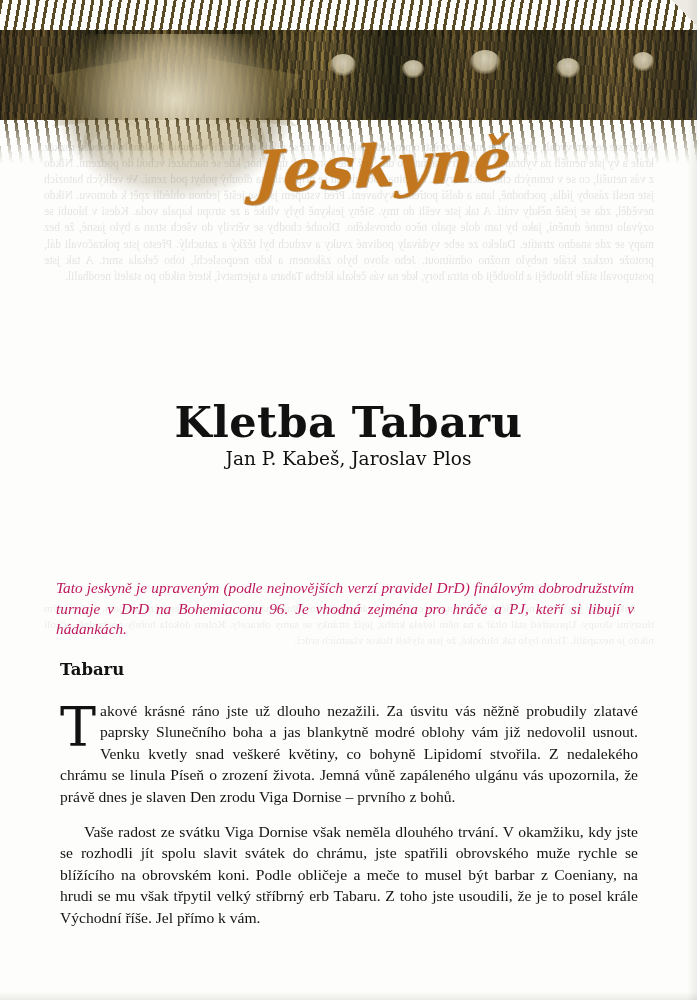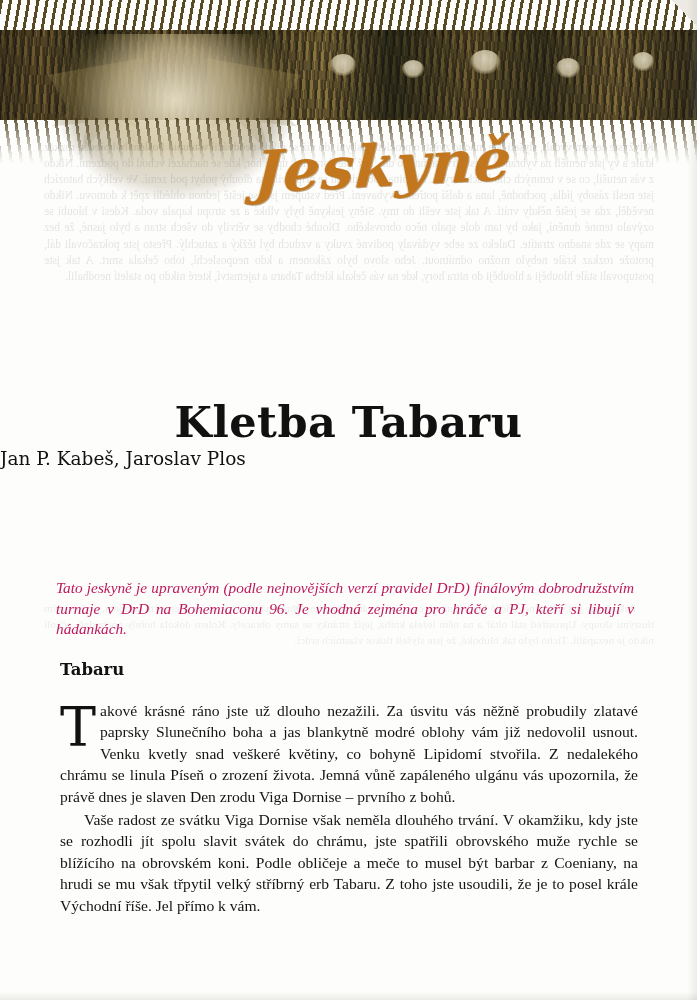--- a/index.html
+++ b/index.html
@@ -186,21 +186,21 @@
     font-size: 43px;
     letter-spacing: .5px;
     color: #111;
   }
 
   .authors {
     position: absolute;
     left: 0;
     top: 448px;
     width: 697px;
-    text-align: left;
+    text-align: center;
     font-family: "DejaVu Serif", serif;
     font-size: 18.5px;
     color: #111;
   }
 
   .intro-note {
     position: absolute;
     left: 56px;
     top: 578px;
     width: 578px;
@@ -227,21 +227,21 @@
     left: 60px;
     top: 700px;
     width: 578px;
     font-family: "Liberation Serif", serif;
     font-size: 15.6px;
     line-height: 21.4px;
     text-align: justify;
     color: #141414;
   }
   .body-block p { margin: 0; }
-  .body-block p + p { text-indent: 24px; margin-top: 2px; }
+  .body-block p + p { text-indent: 24px; margin-top: 14px; }
 
   .dropcap-para {
     position: relative;
     min-height: 58px;
   }
   .dropcap {
     float: left;
     font-family: "DejaVu Serif", serif;
     font-size: 54px;
     line-height: 44px;

